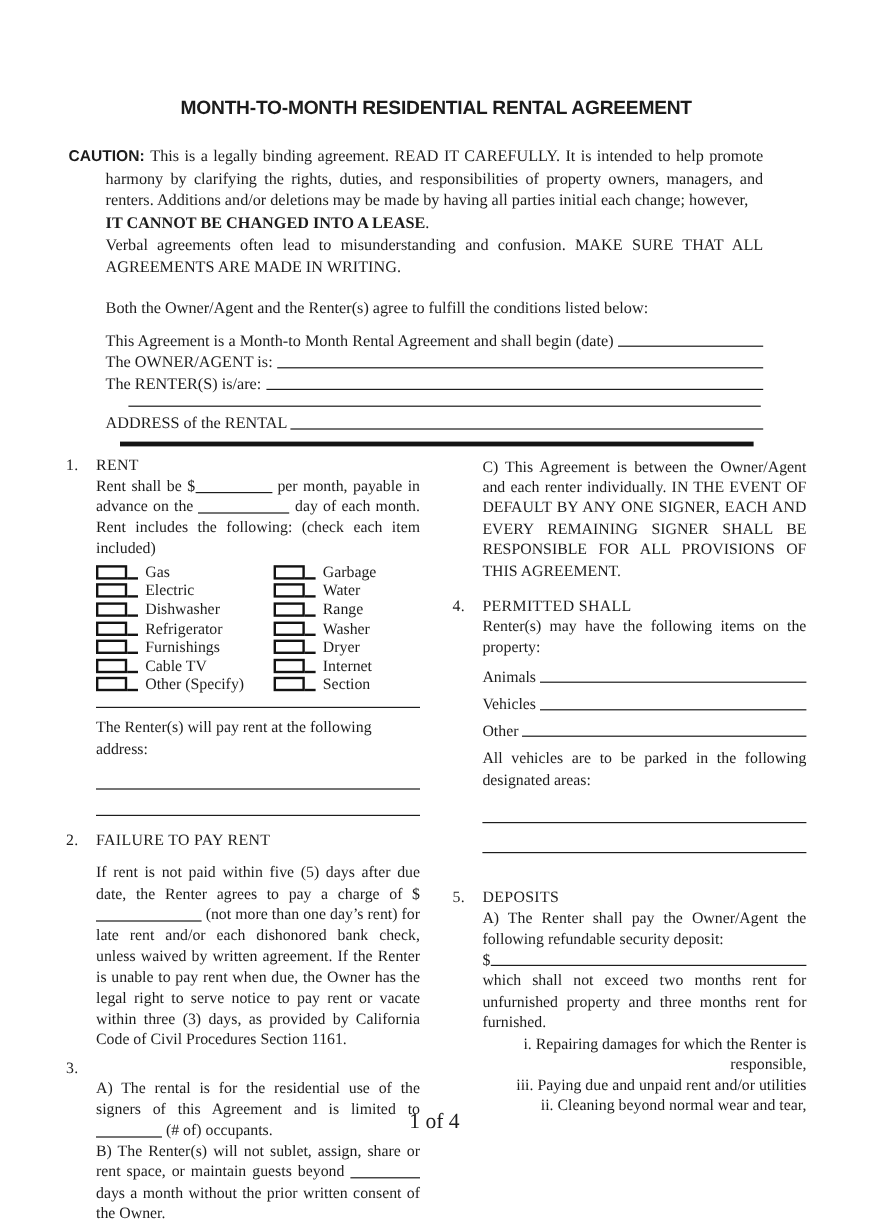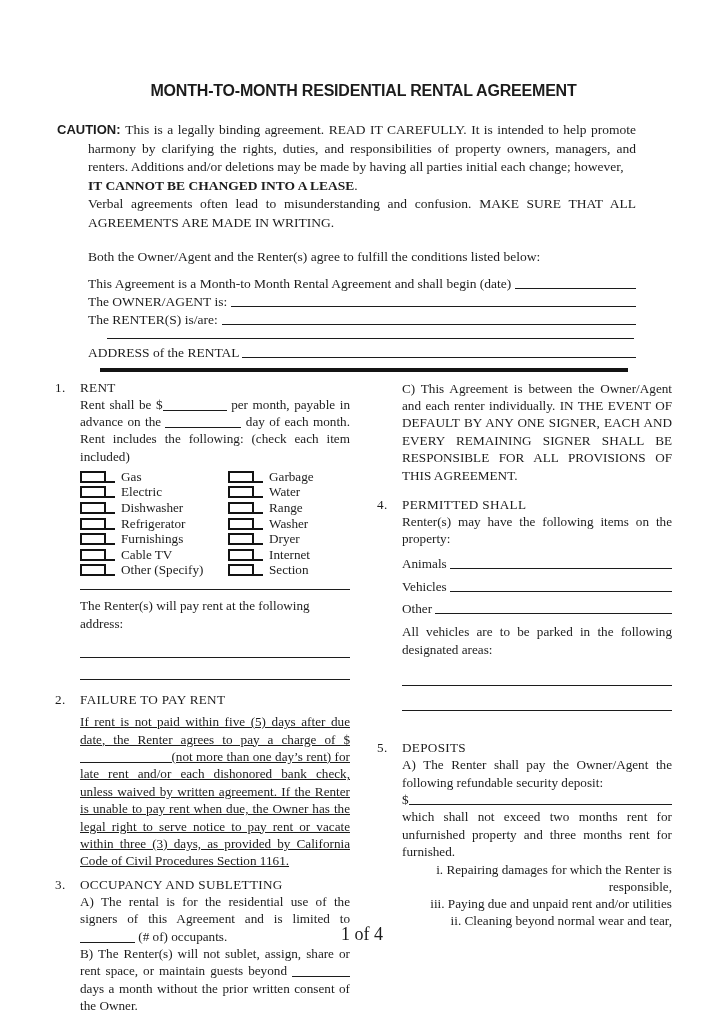--- a/index.html
+++ b/index.html
@@ -42,21 +42,21 @@
   .cb-col{width:148px;}
   .cb-col:last-child{width:122px;}
   .cb-row{display:flex;align-items:flex-end;height:15.6px;}
   .cb-box{display:inline-block;width:22px;height:8px;border:2px solid #131313;}
   .cb-tail{display:inline-block;width:9px;height:0;border-bottom:2px solid #131313;}
   .cb-label{margin-left:6px;line-height:13px;}
 
   .col-rule{margin-left:25px;border-bottom:1.6px solid #1c1c1c;height:0;}
   .mt13{margin-top:13px;} .mt12{margin-top:12px;} .mt7{margin-top:7px;}
   .mt25{margin-top:25px;} .mt21{margin-top:21px;} .mt27{margin-top:27px;}
-  .mt24{margin-top:24px;} .mt29{margin-top:29px;} .mt1{margin-top:5px;text-decoration:underline;}
+  .mt24{margin-top:24px;} .mt29{margin-top:29px;} .mt1{margin-top:10px;}
   .mt6{margin-top:6px;} .mt2{margin-top:2px;}
 
   .pfield{display:flex;align-items:flex-end;height:22.5px;margin-left:25px;}
   .pfield .flabel{white-space:pre;}
   .dollar-line{display:flex;align-items:flex-end;height:17.4px;margin-left:25px;}
   .roman{margin-left:50px;text-indent:-13px;line-height:17.2px;text-align:right;}
 
   .footer{position:absolute;left:0;top:924px;width:724px;text-align:center;font-size:18px;}
 </style>
 </head>
@@ -186,21 +186,20 @@
         <div class="col-rule mt21"></div>
 
         <div class="sec-head mt12">
           <span class="sec-num">2.</span>
           <span class="sec-ttl">FAILURE TO PAY RENT</span>
         </div>
         <div class="jp mt1"><span>If rent is not paid within five (5) days after due date, the Renter agrees to pay a charge of $ </span><span class="blank" style="width: 88px;"></span><span> (not more than one day’s rent) for late rent and/or each dishonored bank check, unless waived by written agreement. If the Renter is unable to pay rent when due, the Owner has the legal right to serve notice to pay rent or vacate within three (3) days, as provided by California Code of Civil Procedures Section 1161.</span></div>
 
         <div class="sec-head mt7">
           <span class="sec-num">3.</span>
-          <span class="sec-ttl">OCCUPANCY AND SUBLETTING</span>
         </div>
         <div class="jp"><span>A) The rental is for the residential use of the signers of this Agreement and is limited to </span><span class="blank" style="width: 55px;"></span><span> (# of) occupants.</span><br><span>B) The Renter(s) will not sublet, assign, share or rent space, or maintain guests beyond </span><span class="blank" style="width: 58px;"></span><span> days a month without the prior written consent of the Owner.</span></div>
       </div>
 
       <div class="colgap"></div>
 
       <div class="col">
 
         <div class="jp">C) This Agreement is between the Owner/Agent and each renter individually. IN THE EVENT OF DEFAULT BY ANY ONE SIGNER, EACH AND EVERY REMAINING SIGNER SHALL BE RESPONSIBLE FOR ALL PROVISIONS OF THIS AGREEMENT.</div>
 

